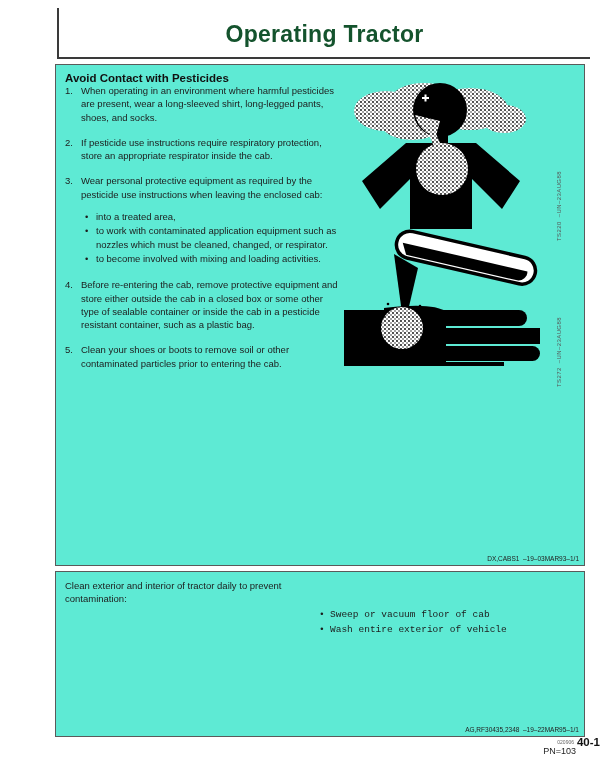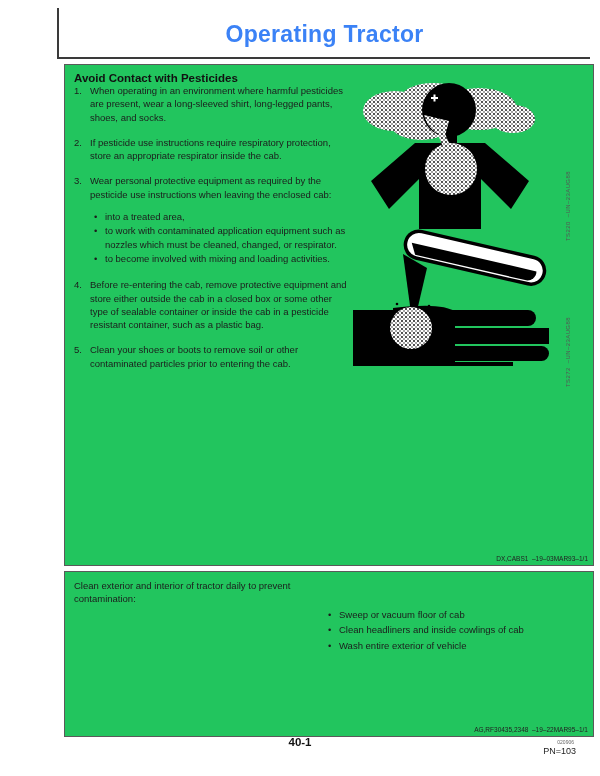--- a/index.html
+++ b/index.html
@@ -8,25 +8,25 @@
     font-family:"Liberation Sans", sans-serif; color:#1c1c1c; overflow:hidden;
   }
 
   
   .title-block {
     position:absolute; left:57px; top:8px; width:531px; height:49px;
     border-left:2px solid #3a3a3a; border-bottom:2px solid #3a3a3a;
   }
   .title-text {
     text-align:center; font-size:23px; font-weight:bold; padding-top:13px;
-    letter-spacing:0.3px; color:#3b82f6;
-  }
-
-  
-  .sect { position:absolute; left:64px; width:528px; border:1px solid #5a5a5a; background:#22c55e; }
+    letter-spacing:0.3px; color:#14532d;
+  }
+
+  
+  .sect { position:absolute; left:55px; width:528px; border:1px solid #5a5a5a; background:#5eead4; }
   .sect1 { top:64px; height:500px; }
   .sect2 { top:571px; height:164px; }
 
   .sect-heading { font-size:11.5px; font-weight:bold; color:#111; }
 
   .leftcol1 { position:absolute; left:9px; top:7px; width:276px; }
   .leftcol2 { position:absolute; left:9px; top:7px; width:290px; }
   .rightcol2 { position:absolute; left:262px; top:36px; width:258px; }
 
   
@@ -39,21 +39,21 @@
   
   .olist { font-size:9.5px; line-height:1.40; }
   .oitem { display:flex; margin-bottom:12px; }
   .onum { flex:0 0 16px; }
   .otext { flex:1; }
   .sublist { list-style:none; margin:9px 0 0 4px; padding:0; }
   .sublist li { padding-left:11px; position:relative; margin-bottom:1px; }
   .sublist li:before { content:"\2022"; position:absolute; left:0; top:0; }
 
   
-  .blist { list-style:none; margin:0; padding:0; font-size:9.5px; line-height:1.42; }
+  .blist { list-style:none; margin:0; padding:0; font-size:9.5px; line-height:1.42;font-family:Liberation Mono, monospace; }
   .blist li { padding-left:12px; position:relative; margin-bottom:2px; }
   .blist li:before { content:"\2022"; position:absolute; left:1px; top:0; }
 
   .para { font-size:9.5px; line-height:1.42; width:262px; }
 
   
   .illus1 { position:absolute; left:296px; top:12px; width:178px; height:156px; }
   .illus2 { position:absolute; left:288px; top:163px; width:196px; height:138px; }
 
   .vlabel {
@@ -61,21 +61,21 @@
     font-size:6px; color:#555; letter-spacing:0.4px; white-space:pre;
   }
   .vlabel1 { top:80px; height:96px; }
   .vlabel2 { top:226px; height:96px; }
 
   
   .src-code {
     position:absolute; right:5px; bottom:3px; font-size:6.5px; color:#222; white-space:pre;
   }
   .page-num {
-    position:absolute; left:0; top:736px; width:600px; text-align:center;
+    position:absolute; left:0; top:736px; width:600px; text-align:right;
     font-size:11.5px; font-weight:bold; color:#111;
   }
   .print-code { position:absolute; right:26px; top:739px; font-size:5px; color:#666; }
   .pn { position:absolute; right:24px; top:746px; font-size:9px; color:#222;margin-left:31px; }
 </style>
 </head>
 <body>
 
 <div class="page">
 
@@ -194,21 +194,20 @@
 
     <div class="leftcol2">
 
 
       <div class="para">Clean exterior and interior of tractor daily to prevent contamination:</div>
     </div>
 
     <div class="rightcol2">
       <ul class="blist">
         <li>Sweep or vacuum floor of cab</li>
-        <li>Clean headliners and inside cowlings of cab</li>
         <li>Wash entire exterior of vehicle</li>
       </ul>
     </div>
 
     <div class="src-code">AG,RF30435,2348  –19–22MAR95–1/1</div>
   </div>
 
   <div class="page-num">40-1</div>
   <div class="print-code">020906</div>
   <div class="pn">PN=103</div>

